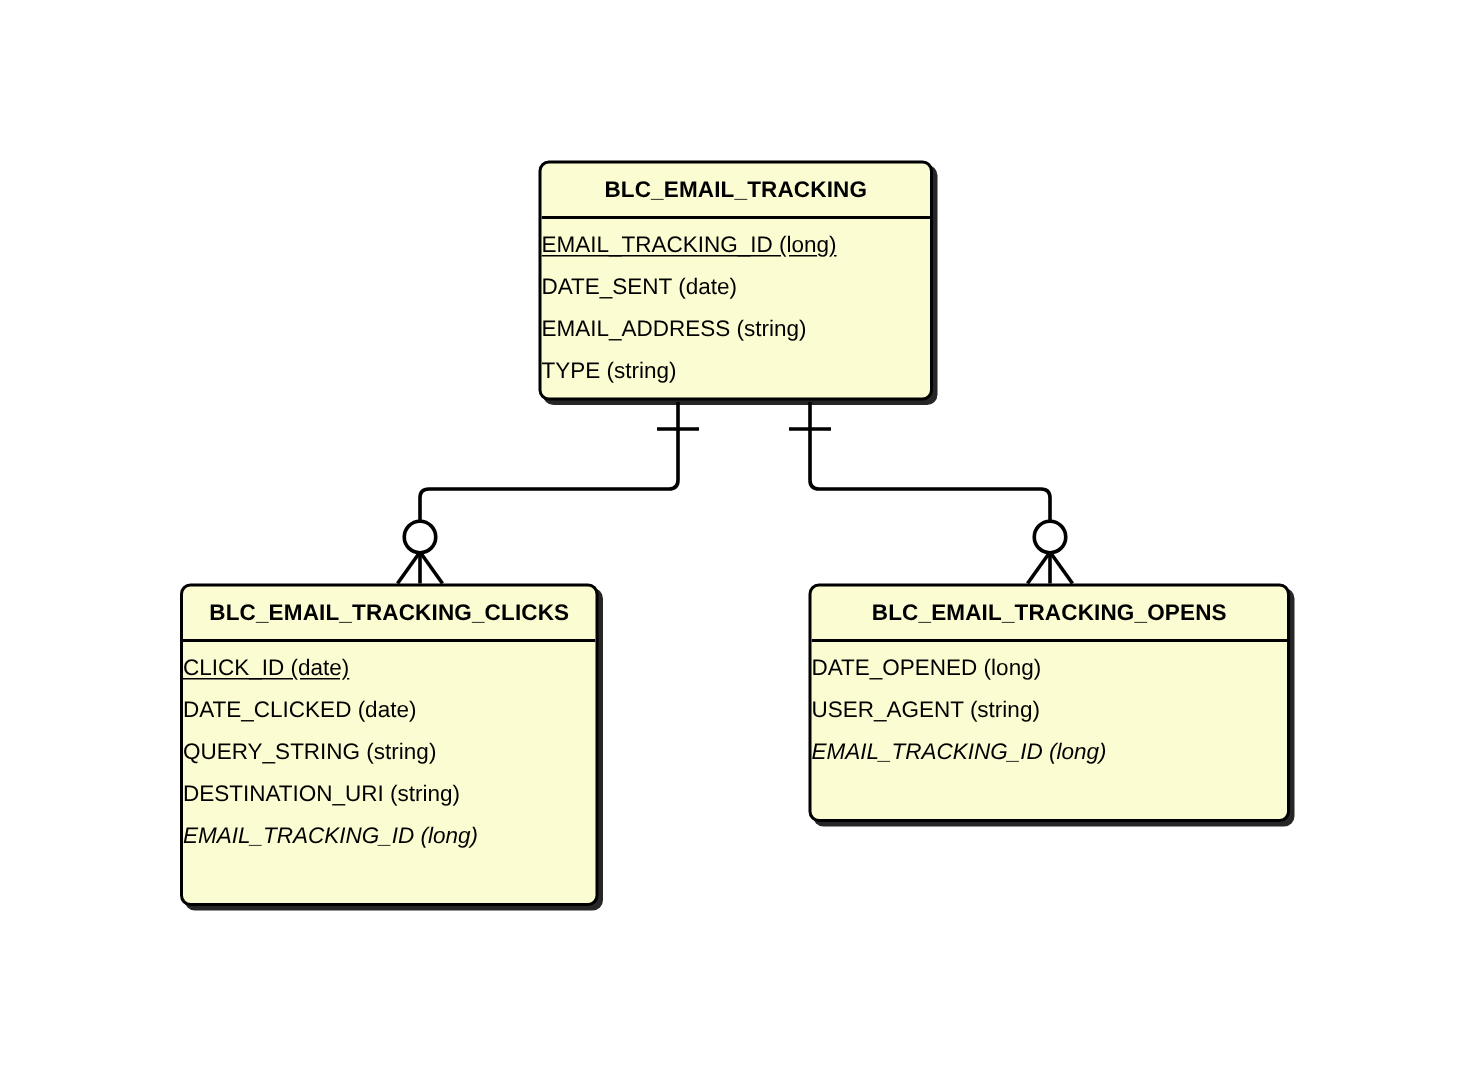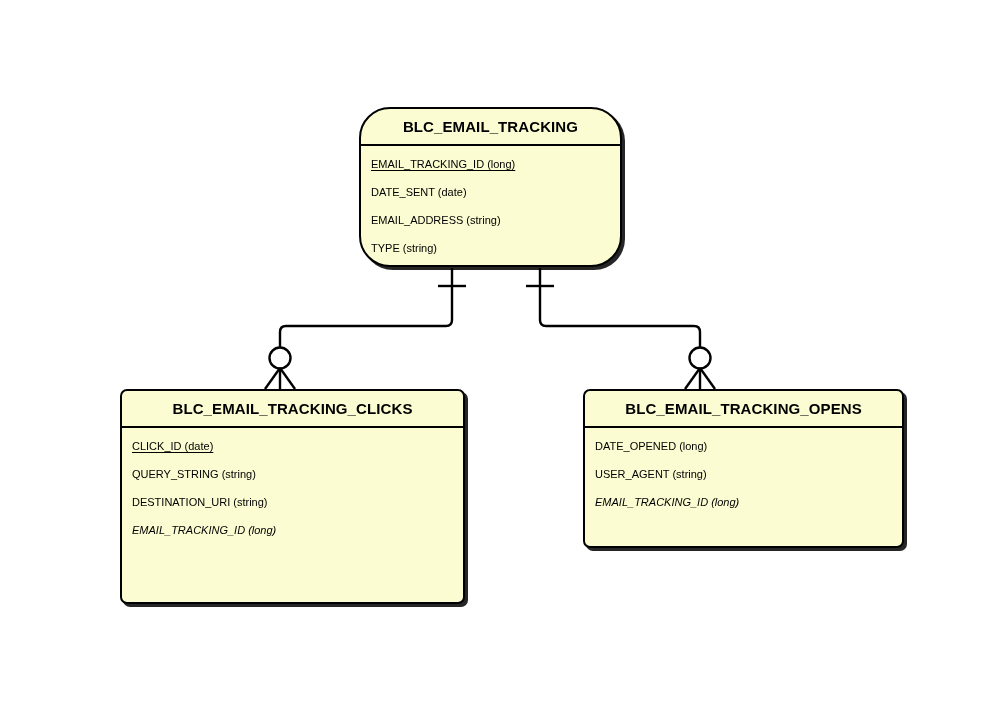--- a/index.html
+++ b/index.html
@@ -56,53 +56,51 @@
     white-space: nowrap;
   }
 
   .entity-attrs {
     padding: 4px 0 6px 0;
   }
 
   .attr {
     height: 28px;
     line-height: 28px;
-    padding-left: 10px;
-    font-size: 11px;
+    padding-left: 0;
+    font-size: 15px;
     color: #000000;
     white-space: nowrap;
   }
   .attr.pk {
     text-decoration: underline;
     text-underline-offset: 2px;
   }
   .attr.fk {
     font-style: italic;
   }
 
   
   #entity-blc-email-tracking {
     left: 359px;
     top: 107px;
     width: 263px;
     height: 160px;
-    border-radius: 31px;
   }
   #entity-blc-email-tracking-clicks {
     left: 120px;
     top: 389px;
-    width: 345px;
+    width: 279px;
     height: 215px;
   }
   #entity-blc-email-tracking-opens {
     left: 539px;
     top: 389px;
     width: 321px;
     height: 159px;
-    margin-left: 44px;
   }
 </style>
 </head>
 <body>
 
 <div id="diagram-canvas">
 
   <svg id="connector-layer" viewBox="0 0 983 727" width="983" height="727">
 
     <g>
@@ -141,20 +139,21 @@
       <div class="attr">DATE_SENT (date)</div>
       <div class="attr">EMAIL_ADDRESS (string)</div>
       <div class="attr">TYPE (string)</div>
     </div>
   </div>
 
   <div class="entity" id="entity-blc-email-tracking-clicks">
     <div class="entity-header">BLC_EMAIL_TRACKING_CLICKS</div>
     <div class="entity-attrs">
       <div class="attr pk">CLICK_ID (date)</div>
+      <div class="attr">DATE_CLICKED (date)</div>
       <div class="attr">QUERY_STRING (string)</div>
       <div class="attr">DESTINATION_URI (string)</div>
       <div class="attr fk">EMAIL_TRACKING_ID (long)</div>
     </div>
   </div>
 
   <div class="entity" id="entity-blc-email-tracking-opens">
     <div class="entity-header">BLC_EMAIL_TRACKING_OPENS</div>
     <div class="entity-attrs">
       <div class="attr">DATE_OPENED (long)</div>

